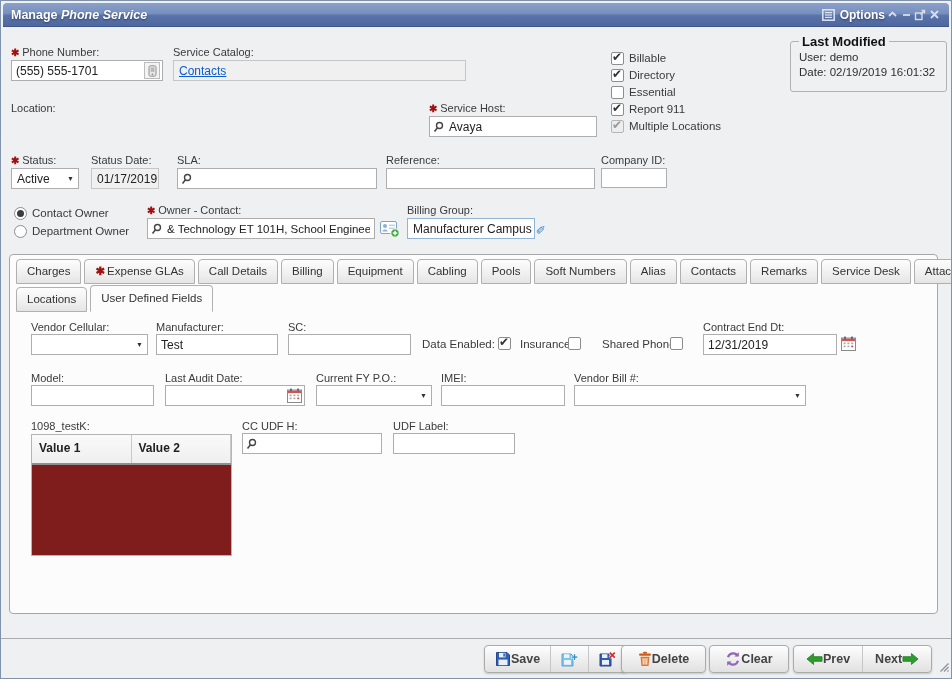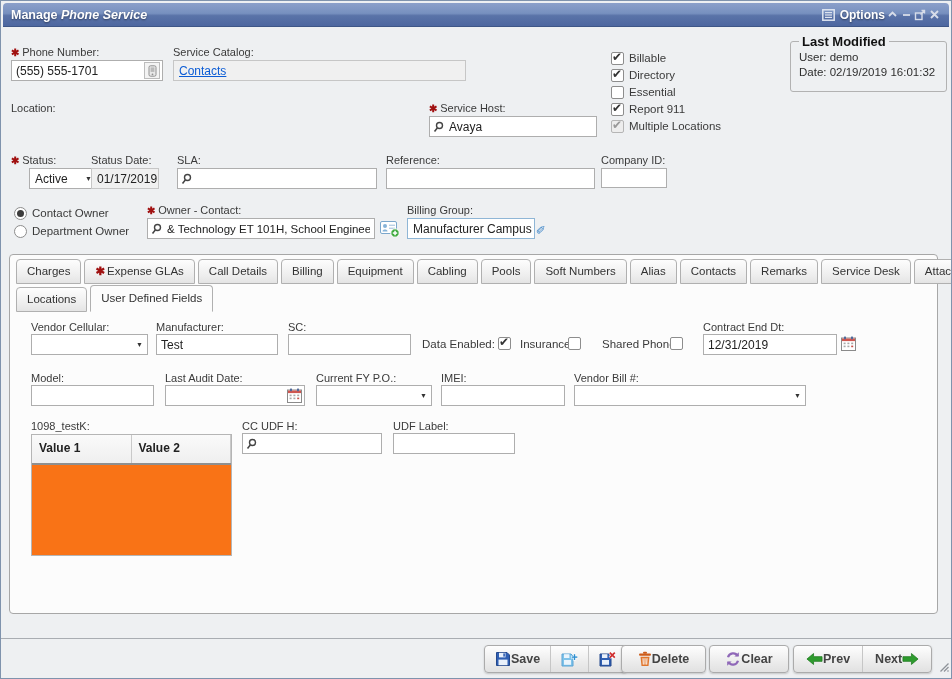--- a/index.html
+++ b/index.html
@@ -43,21 +43,21 @@
   .bgroup .bgval{font-size:12px;color:#222;white-space:nowrap;}
   .pencil{display:inline-block;transform:scaleY(-1);color:#3d85c8;font-size:12px;line-height:12px;}
   
   #tabpanel{position:absolute;left:8px;top:253px;width:929px;height:360px;border:1px solid #a7a7a7;border-radius:4px;background:#fcfcfc;box-sizing:border-box;}
   .tabrow{position:absolute;left:6px;white-space:nowrap;}
   .tab{display:inline-block;height:23px;line-height:23px;padding:0 10px;margin-right:3px;border:1px solid #b0b0b0;border-radius:4px 4px 0 0;
     background:linear-gradient(#fdfdfd,#ededed 70%,#e4e4e4);font-size:11.5px;color:#333;cursor:pointer;vertical-align:bottom;}
   .tab.reqtab::before{content:"✱";color:#a01010;font-weight:bold;margin-right:2px;}
   .tab.active{background:#fcfcfc;border-bottom-color:#fcfcfc;height:25px;line-height:25px;font-weight:normal;}
   
-  #udftable{position:absolute;left:30px;top:433px;width:201px;height:122px;border:1px solid #b5b5b5;background:#f97316;box-sizing:border-box;}
+  #udftable{position:absolute;left:30px;top:433px;width:201px;height:122px;border:1px solid #b5b5b5;background:#7f1d1d;box-sizing:border-box;}
   #udftable .thead{display:flex;height:28px;border-bottom:2px solid #8f8f8f;background:linear-gradient(#fafafa,#efefef);}
   #udftable .th{width:100px;box-sizing:border-box;border-right:1px solid #c9c9c9;font-size:12px;font-weight:bold;color:#222;padding:6px 0 0 7px;cursor:pointer;}
   
   #footline{position:absolute;left:0;top:637px;width:952px;height:1px;background:#a9adb2;}
   .fgroup{position:absolute;top:644px;height:28px;display:flex;border:1px solid #ababab;border-radius:4px;
     background:linear-gradient(#fefefe,#ececec 60%,#e1e1e1);box-shadow:0 1px 2px rgba(0,0,0,.18);box-sizing:border-box;}
   .seg{display:flex;align-items:center;padding:0 10px;border-right:1px solid #c6c6c6;cursor:pointer;}
   .seg:last-child{border-right:none;}
   .seg .blab{font-size:12.5px;font-weight:bold;color:#444;}
   #grip{position:absolute;right:2px;bottom:2px;cursor:nwse-resize;}
@@ -140,21 +140,21 @@
   <div class="lbl req" style="left:428px;top:101px">Service Host:</div>
   <div class="inpwrap" style="left:428px;top:115px;width:168px">
     <svg class="magicon" width="12" height="12" viewBox="0 0 12 12">
         <circle cx="6.5" cy="4.5" r="3" fill="none" stroke="#444" stroke-width="1.4"></circle>
         <line x1="4.3" y1="7" x2="1.5" y2="10.5" stroke="#444" stroke-width="1.6"></line>
       </svg>
     <input class="bare pad-mag" value="Avaya" style="">
   </div>
 
   <div class="lbl req" style="left:10px;top:153px">Status:</div>
-  <div class="sel" style="left:28px;top:167px;width:68px">
+  <div class="sel" style="left:10px;top:167px;width:68px">
     <span class="selval">Active</span>
     <span class="caret">▼</span>
   </div>
   <div class="lbl" style="left:90px;top:153px">Status Date:</div>
   <div class="inpwrap ro" style="left:90px;top:167px;width:68px">
     <span class="roval">01/17/2019</span>
   </div>
   <div class="lbl" style="left:176px;top:153px">SLA:</div>
   <div class="inpwrap" style="left:176px;top:167px;width:200px">
     <svg class="magicon" width="12" height="12" viewBox="0 0 12 12">

